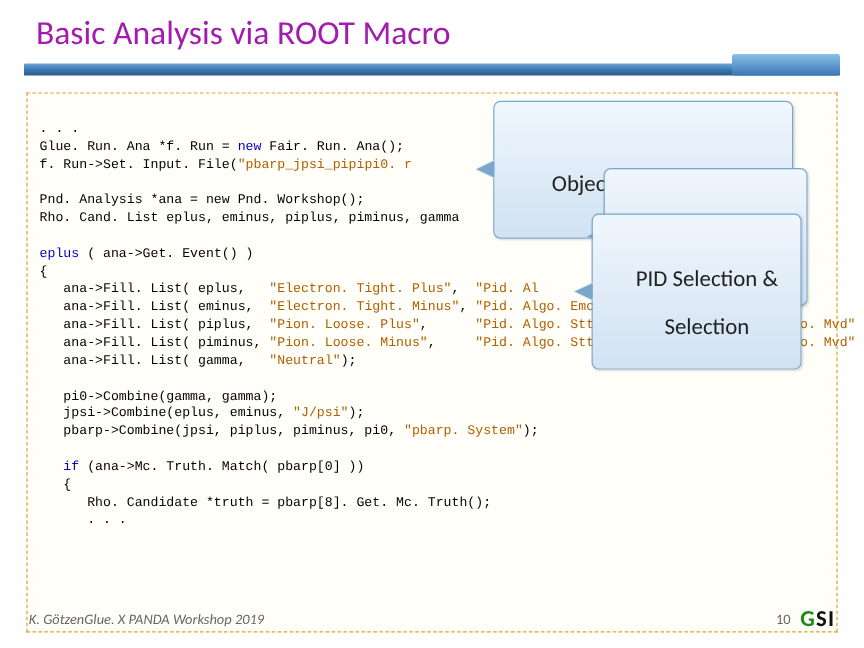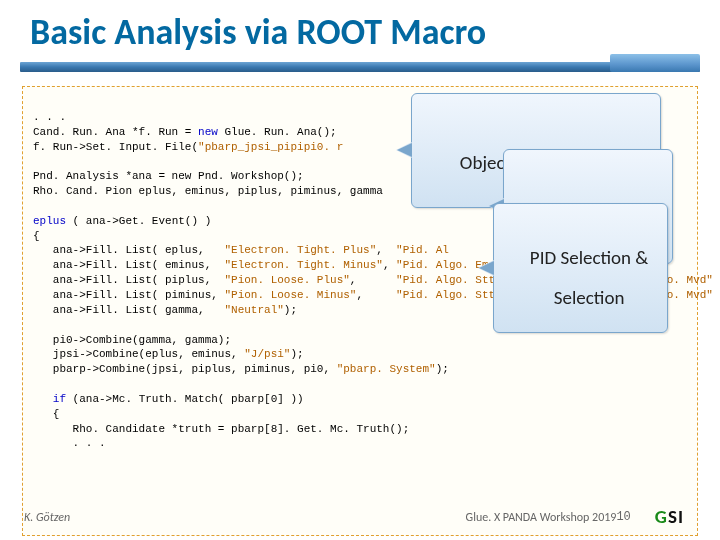--- a/index.html
+++ b/index.html
@@ -9,23 +9,23 @@
     background: #fff;
     font-family: Calibri, Arial, sans-serif;
     position: relative;
     overflow: hidden;
   }
   .title-bar {
     position: relative;
     padding: 10px 0 6px 30px;
   }
   .title-bar h1 {
-    font-size: 36px;
-    font-weight: 700;
-    color: #0369a1;
+    font-size: 28px;
+    font-weight: 400;
+    color: #a21caf;
   }
   .title-divider {
     height: 10px;
     background: linear-gradient(to bottom, #6ca4d4 0%, #3a78b0 50%, #2a5c8a 100%);
     border-radius: 1px;
     margin: 2px 20px 0 20px;
     position: relative;
   }
   .title-divider::after {
     content: "";
@@ -76,54 +76,54 @@
     content:"";
     position:absolute; left:1px; top:-7px;
     border-style: solid;
     border-width: 7px 15px 7px 0;
     border-color: transparent #7aa6cc transparent transparent;
     z-index:-1;
   }
   .footer {
     position: absolute;
     bottom: 12px;
-    left: 0; right: 12px;
+    left: 0; right: 0;
     display: flex;
     align-items: center;
     font-size: 12px;
     color: #666;
     padding: 0 24px;
   }
   .footer .author { flex: 0 0 auto; font-style: italic; }
-  .footer .center { flex: 1 1 auto; text-align: right; }
-  .footer .page { flex: 0 0 auto; margin-right: 24px; font-family: Liberation Mono, monospace; }
+  .footer .center { flex: 1 1 auto; text-align: left; font-style: italic; }
+  .footer .page { flex: 0 0 auto; margin-right: 8px; }
   .logo {
     display: inline-block;
     font-weight: 900;
     letter-spacing: 1px;
     font-size: 19px;
     color: #111;
   }
   .logo .g { color: #1a8a1a; }
 </style>
 </head>
 <body>
 
 <div class="title-bar">
   <h1>Basic Analysis via ROOT Macro</h1>
 </div>
 <div class="title-divider"></div>
 
 <div class="code-box">
 <span>. . .</span>
-<span>Cand. Run. Ana *f. Run = </span><span class="kw">new</span><span> Glue. Run. Ana();</span>
+<span>Glue. Run. Ana *f. Run = </span><span class="kw">new</span><span> Fair. Run. Ana();</span>
 <span>f. Run-&gt;Set. Input. File(</span><span class="str">"pbarp_jpsi_pipipi0. r</span>
 
 <span>Pnd. Analysis *ana = new Pnd. Workshop();</span>
-<span>Rho. Cand. Pion eplus, eminus, piplus, piminus, gamma</span>
+<span>Rho. Cand. List eplus, eminus, piplus, piminus, gamma</span>
 
 <span class="kw">eplus</span><span> ( ana-&gt;Get. Event() )</span>
 <span>{</span>
 <span>   ana-&gt;Fill. List( eplus,   </span><span class="str">"Electron. Tight. Plus"</span><span>,  </span><span class="str">"Pid. Al</span>
 <span>   ana-&gt;Fill. List( eminus,  </span><span class="str">"Electron. Tight. Minus"</span><span>, </span><span class="str">"Pid. Algo. Emc. Baye</span><span class="str">. Algo. Drc"</span><span>  );</span>
 <span>   ana-&gt;Fill. List( piplus,  </span><span class="str">"Pion. Loose. Plus"</span><span>,      </span><span class="str">"Pid. Algo. Stt; Pid. Algo. Drc; Pid. Algo. Mvd"</span><span> );</span>
 <span>   ana-&gt;Fill. List( piminus, </span><span class="str">"Pion. Loose. Minus"</span><span>,     </span><span class="str">"Pid. Algo. Stt; Pid. Algo. Drc; Pid. Algo. Mvd"</span><span> );</span>
 <span>   ana-&gt;Fill. List( gamma,   </span><span class="str">"Neutral"</span><span>);</span>
 
 <span>   pi0-&gt;Combine(gamma, gamma);</span>
@@ -137,21 +137,21 @@
 
   
   <div class="callout" style="top:6px; left:388px; width:250px;">
     <div class="tail tail-left"></div>
     <span>Object for data access</span>
   </div>
   <div class="callout" style="top:62px; left:480px; width:170px;">
     <div class="tail tail-left"></div>
     <span>Candidate Lists</span>
   </div>
-  <div class="callout" style="top:116px; left:470px; width:175px; line-height:1.05; padding:4px 10px;">
+  <div class="callout" style="top:100px; left:470px; width:175px; line-height:1.05; padding:4px 10px;">
     <div class="tail tail-left"></div>
     <span>PID Selection &amp;</span><br>
     <span>Selection</span>
   </div>
 </div>
 
 <div class="footer">
   <div class="author">K. Götzen</div>
   <div class="center">Glue. X PANDA Workshop 2019</div>
   <div class="page">10</div>

